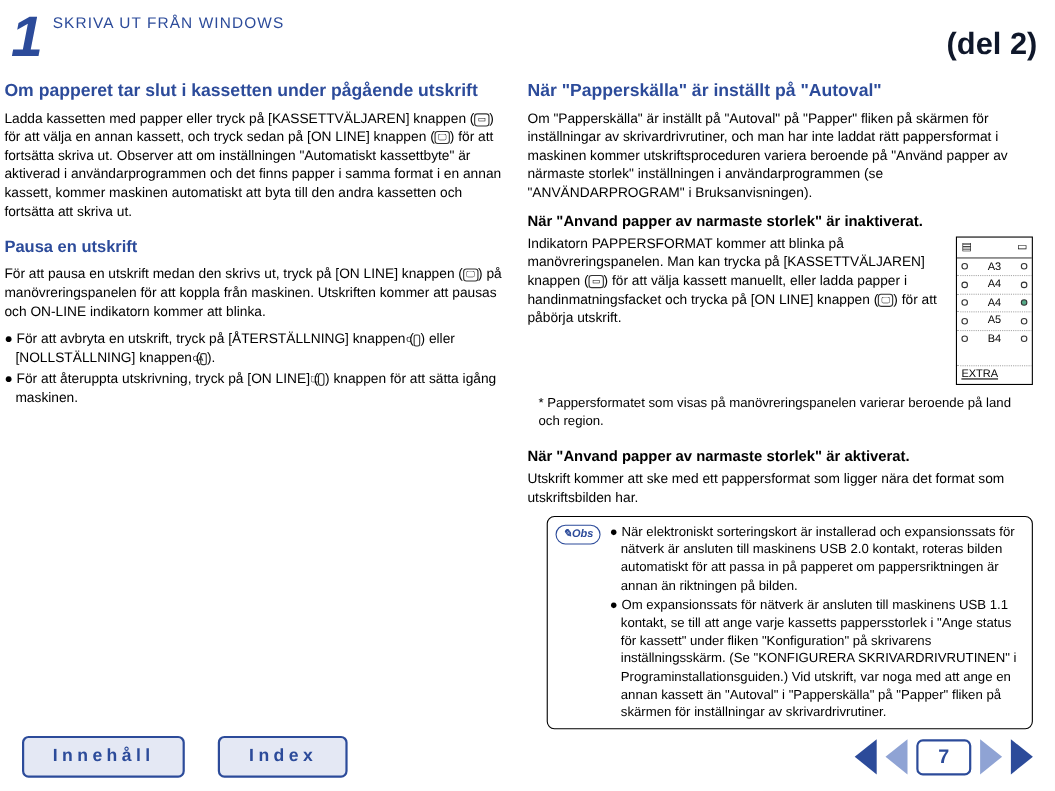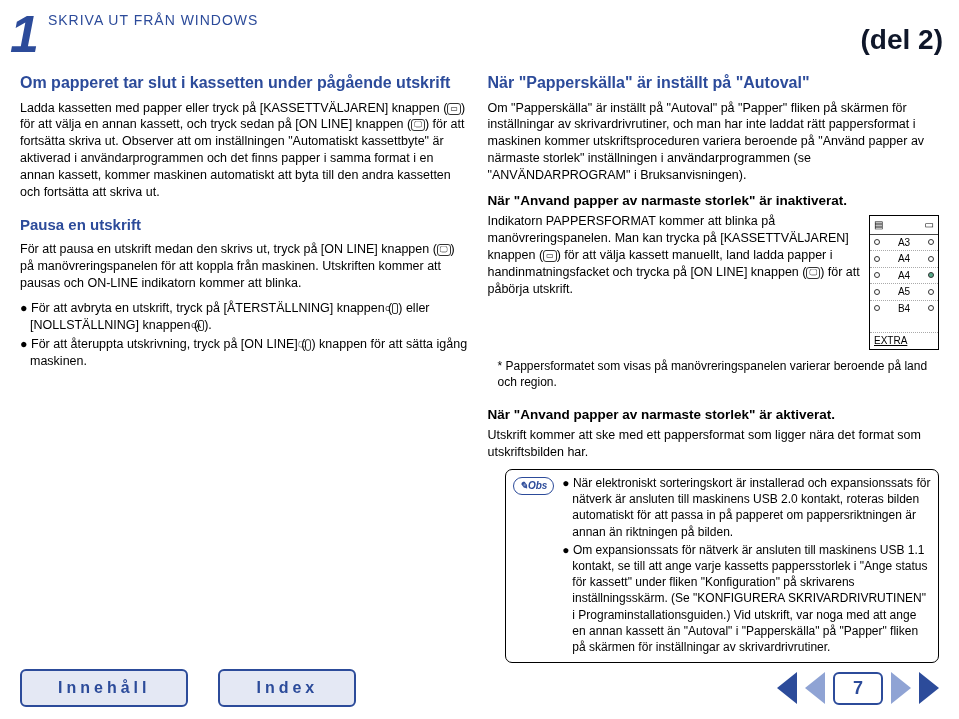--- a/index.html
+++ b/index.html
@@ -47,21 +47,21 @@
   }
   .part {
     color: #0f172a;
     font-weight: 900;
     font-size: 28px;
     padding-top: 18px;
   }
   .columns {
     display: flex;
     gap: 16px;
-    padding: 12px 20px 0 20px;
+    padding: 12px 20px 0 4px;
   }
   .col { flex: 1; font-size: 12.5px; line-height: 1.35; color: #000; }
   .h2 {
     color: #2c4b9a;
     font-weight: bold;
     font-size: 16px;
     margin-bottom: 6px;
   }
   .h3 {
     color: #000;
@@ -138,21 +138,21 @@
     left: 0; right: 0;
     display: flex;
     align-items: center;
     padding: 0 20px;
   }
   .footer-btn {
     border: 2px solid #2c4b9a;
     color: #2c4b9a;
     background: #e4e8f4;
     border-radius: 6px;
-    padding: 8px 36px;
+    padding: 8px 26px;
     font-size: 16px;
     font-weight: bold;
     letter-spacing: 4px;
     margin-right: 30px;
     cursor: pointer;
   }
   .footer-nav {
     margin-left: auto;
     display: flex;
     align-items: center;
@@ -246,21 +246,21 @@
                 <span class="pd-dot2"></span>
               </div>
               <div class="pd-row">
                 <span class="pd-dot"></span>
                 <span class="pd-label">B4</span>
                 <span class="pd-dot2"></span>
               </div>
             </div>
           <div class="pd-extra">EXTRA</div>
         </div>
-        <span>Indikatorn PAPPERSFORMAT kommer att blinka på manövreringspanelen. Man kan trycka på [KASSETTVÄLJAREN] knappen (</span><span class="icon-inline">▭</span><span>) för att välja kassett manuellt, land ladda papper i handinmatningsfacket och trycka på [ON LINE] knappen (</span><span class="icon-inline">🖵</span><span>) för att påbörja utskrift.</span>
+        <span>Indikatorn PAPPERSFORMAT kommer att blinka på manövreringspanelen. Man kan trycka på [KASSETTVÄLJAREN] knappen (</span><span class="icon-inline">▭</span><span>) för att välja kassett manuellt, eller ladda papper i handinmatningsfacket och trycka på [ON LINE] knappen (</span><span class="icon-inline">🖵</span><span>) för att påbörja utskrift.</span>
       </div>
       <div class="note-asterisk">* Pappersformatet som visas på manövreringspanelen varierar beroende på land och region.</div>
 
       <div class="h3">När "Anvand papper av narmaste storlek" är aktiverat.</div>
       <div class="para">Utskrift kommer att ske med ett pappersformat som ligger nära det format som utskriftsbilden har.</div>
 
       <div class="note-box">
         <div class="note-badge">
           <span>✎</span><span>Obs</span>
         </div>

